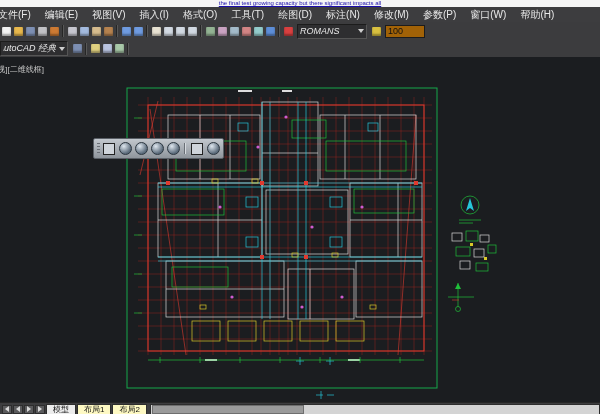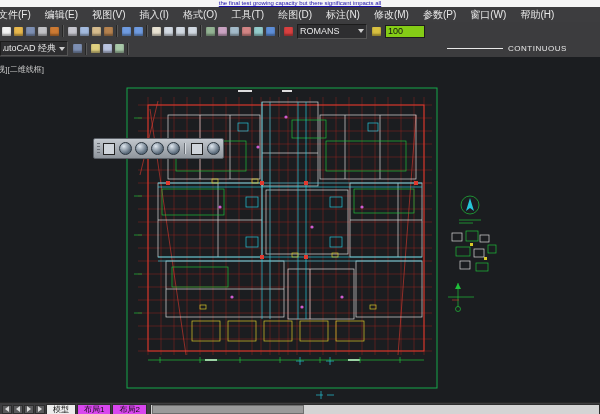--- a/index.html
+++ b/index.html
@@ -26,26 +26,26 @@
   .tbb .g{display:block;}
   .g.chip{width:9px;height:9px;border-radius:1px;box-shadow:inset 0 -2px 2px rgba(0,0,0,.35);}
   .g.mini{width:6px;height:6px;border-radius:50%;}
   .g.minisq{width:6px;height:6px;border-radius:0;}
   .g.sphere{width:11px;height:11px;border-radius:50%;
     background:radial-gradient(circle at 35% 30%,#dfe7ef,#5a6a7a 70%)!important;border:1px solid #2c3640;}
   .g.box{width:10px;height:10px;border:1px solid #222;background:#cfd4da!important;}
   .tsep{width:1px;height:12px;background:#262626;border-right:1px solid #575757;margin:0 2px;}
   .combo{height:13px;background:#2e2e30;border:1px solid #1c1c1c;border-right-color:#555;
     border-bottom-color:#555;display:flex;align-items:center;color:#e9e9e9;font-size:9px;
-    padding:0 2px;margin:0 3px;overflow:hidden;cursor:pointer;}
+    padding:0 2px;margin:0 3px;overflow:hidden;cursor:pointer;font-style:italic;}
   .combo .val{flex:1;white-space:nowrap;overflow:hidden;}
   .combo .val.clipL{display:flex;justify-content:flex-end;}
   .arr{width:0;height:0;border-left:3px solid transparent;border-right:3px solid transparent;
     border-top:4px solid #cfcfcf;margin-left:3px;flex:none;}
-  .numfield{width:34px;height:11px;font-size:9px;border:1px solid #1c1c1c;background:#84cc16;color:#111;
+  .numfield{width:34px;height:11px;font-size:9px;border:1px solid #1c1c1c;background:#a16207;color:#111;
     padding:0 2px;margin-left:3px;}
   .swatch{width:7px;height:7px;background:#f0f0f0;border:1px solid #111;margin-right:3px;flex:none;}
   .linetype-line{width:56px;height:0;border-top:1px solid #e8e8e8;margin-right:5px;flex:none;}
   .spacer{flex:1;}
   
   .canvas{position:absolute;left:0;top:57px;width:600px;height:345px;background:var(--canvas-bg,#1b1d20);overflow:hidden;}
   .vp-label{position:absolute;left:-13px;top:7px;color:#c8c8c8;font-size:8px;white-space:nowrap;}
   svg{position:absolute;left:0;top:0;}
   .fr{fill:none;stroke:var(--frame-green,#17a84b);stroke-width:1;}
   .gl{fill:none;stroke:var(--grid-red,#b03028);stroke-width:.5;opacity:.85;}
@@ -66,21 +66,21 @@
   .vs-toolbar .tbb{width:14px;height:14px;background:transparent;}
   .handle{width:3px;height:11px;background:repeating-linear-gradient(#6a6f76 0 1px,transparent 1px 3px);cursor:grab;}
   .vs-toolbar .tsep{background:#6a6f76;border-right-color:#d7dbe0;height:11px;}
   
   .statusbar{position:absolute;left:0;top:402px;width:600px;height:12px;background:#3d3d3f;
     border-top:1px solid #262626;display:flex;align-items:center;gap:1px;padding-left:2px;}
   .navbtn{width:10px;height:9px;background:#5a5a5c;border:1px solid #2d2d2d;padding:0;display:flex;
     align-items:center;justify-content:center;cursor:pointer;}
   .tri-l{width:0;height:0;border-top:3px solid transparent;border-bottom:3px solid transparent;border-right:4px solid #d8d8d8;}
   .tri-r{width:0;height:0;border-top:3px solid transparent;border-bottom:3px solid transparent;border-left:4px solid #d8d8d8;}
-  .tab{font-size:8px;line-height:10px;padding:0 6px;background:#d946ef;color:#111;border:1px solid #2d2d2d;
+  .tab{font-size:8px;line-height:10px;padding:0 6px;background:#fef9c3;color:#111;border:1px solid #2d2d2d;
     border-bottom:none;cursor:pointer;white-space:nowrap;}
   .tab.active{background:#ececec;}
   .hscroll{flex:1;height:9px;background:#d4d4d4;border:1px solid #2d2d2d;margin:0 2px;position:relative;cursor:pointer;}
   .hthumb{position:absolute;left:1px;top:0;width:150px;height:7px;background:#9a9a9a;border:1px solid #6e6e6e;}
 </style>
 </head>
 <body>
 
 <div class="top-strip">
   <span class="top-link">the final test growing capacity but there significant impacts all</span>
@@ -204,24 +204,20 @@
         <span class="g chip" style="background: rgb(185, 196, 224);"></span>
       </button>
     </div>
   <div class="iconstrip">
       <button class="tbb">
         <span class="g chip" style="background: rgb(168, 200, 168);"></span>
       </button>
       <span class="tsep"></span>
     </div>
   <div class="spacer"></div>
-  <div class="combo" style="width:148px;border:none;background:transparent">
-    <span class="linetype-line"></span>
-    <span class="val" style="font-size:8px;letter-spacing:.5px">CONTINUOUS</span>
-  </div>
 </div>
 
 <div class="canvas">
   <span class="vp-label">[俯视][二维线框]</span>
 
   <svg width="600" height="345" viewBox="0 0 600 345">
     <defs>
       <pattern id="hatch" width="4" height="3" patternUnits="userSpaceOnUse">
         <path d="M0 1.5H4" stroke="#1fbf3a" stroke-width="0.6"></path>
       </pattern>

